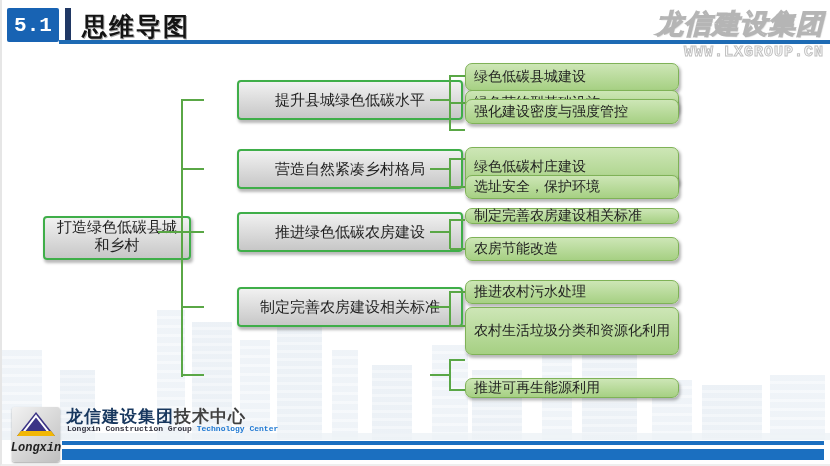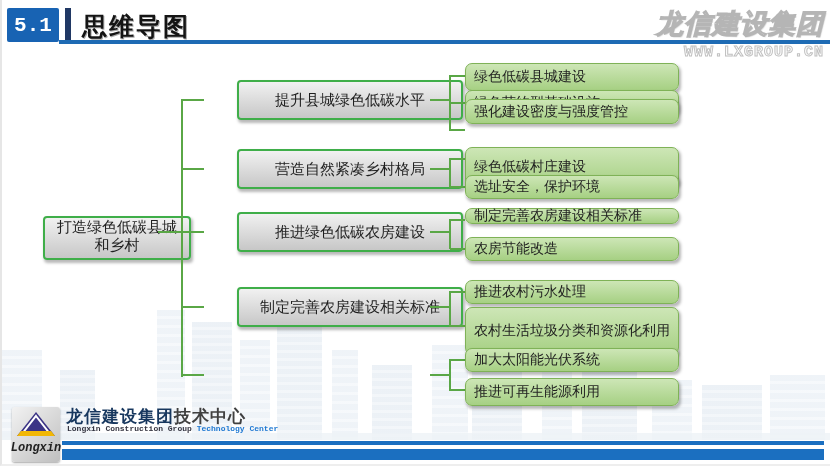--- a/index.html
+++ b/index.html
@@ -150,22 +150,21 @@
     <div class="cline" style="left:447px;top:291px;width:2px;height:36px"></div>
     <div class="cline" style="left:448px;top:291px;width:15px;height:2px"></div>
     <div class="cline" style="left:448px;top:325px;width:15px;height:2px"></div>
     <div class="node leaf lf" style="top:280px;height:24px">推进农村污水处理</div>
     <div class="node leaf lf" style="top:307px;height:48px">农村生活垃圾分类和资源化利用</div>
 
     <div class="cline" style="left:428px;top:374px;width:20px;height:2px"></div>
     <div class="cline" style="left:447px;top:359px;width:2px;height:32px"></div>
     <div class="cline" style="left:448px;top:359px;width:15px;height:2px"></div>
     <div class="cline" style="left:448px;top:389px;width:15px;height:2px"></div>
-    <div class="node leaf lf" style="top:348px;height:24px">加大太阳能光伏系统</div>
-    <div class="node leaf lf" style="top:378px;height:28px">推进可再生能源利用</div>
+    <div class="node leaf lf" style="top:378px;height:20px">推进可再生能源利用</div>
   </div>
 
   <div class="footer">
     <div class="logo-box">
       <svg class="logo-mark" width="38" height="26" viewBox="0 0 38 26">
         <polygon points="19,0 38,24 0,24" fill="#3c3486"></polygon>
         <polygon points="19,4 33,22 5,22" fill="none" stroke="#ffffff" stroke-width="2"></polygon>
         <polygon points="0,24 38,24 34,19 4,19" fill="#f2b705"></polygon>
       </svg>
       <div class="logo-word">Longxin</div>

